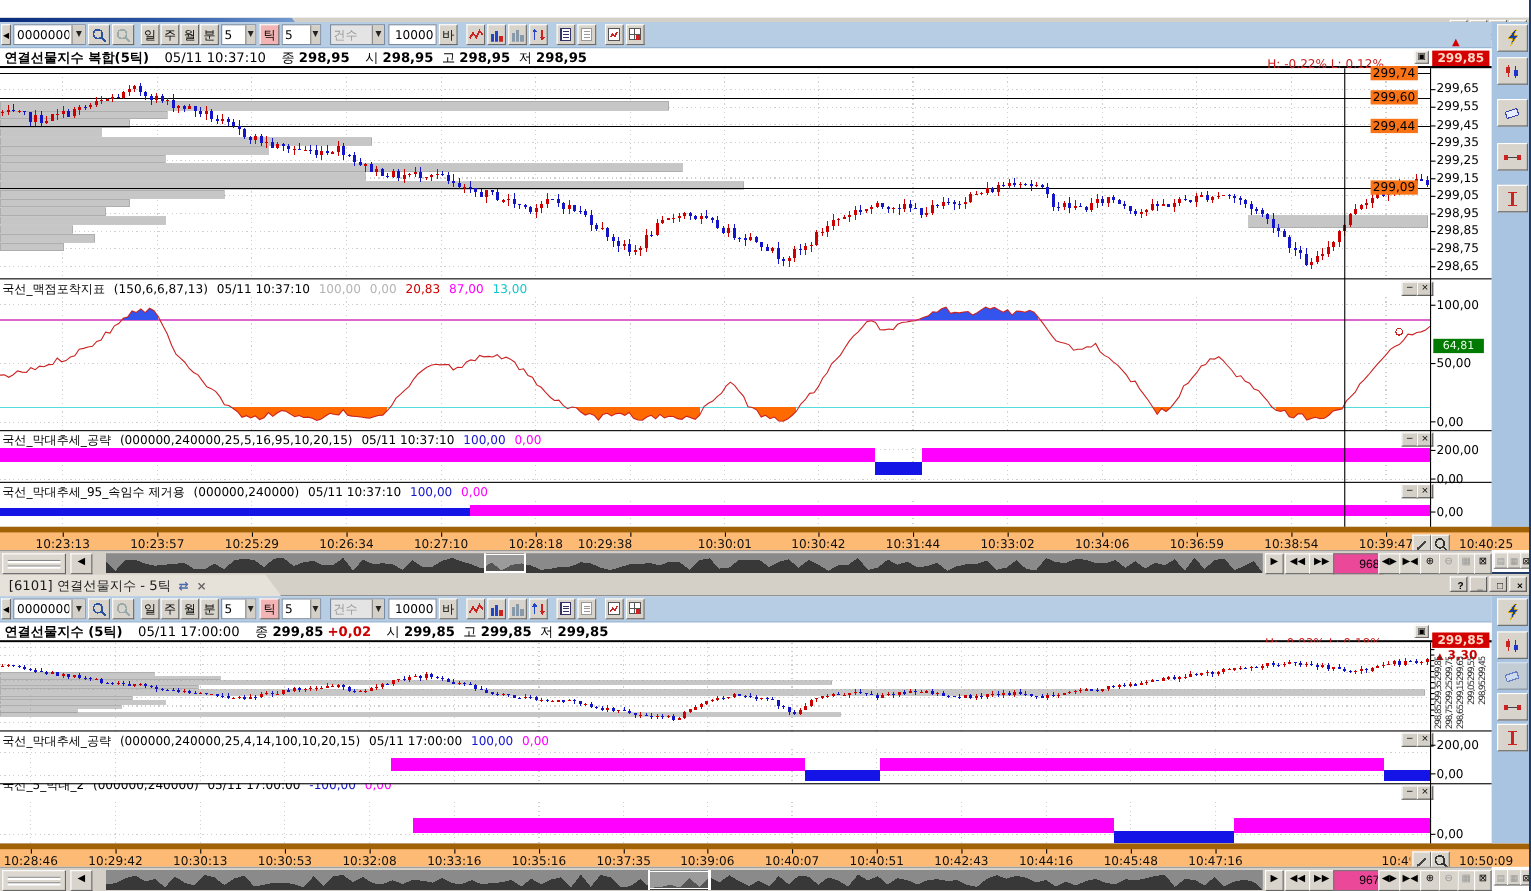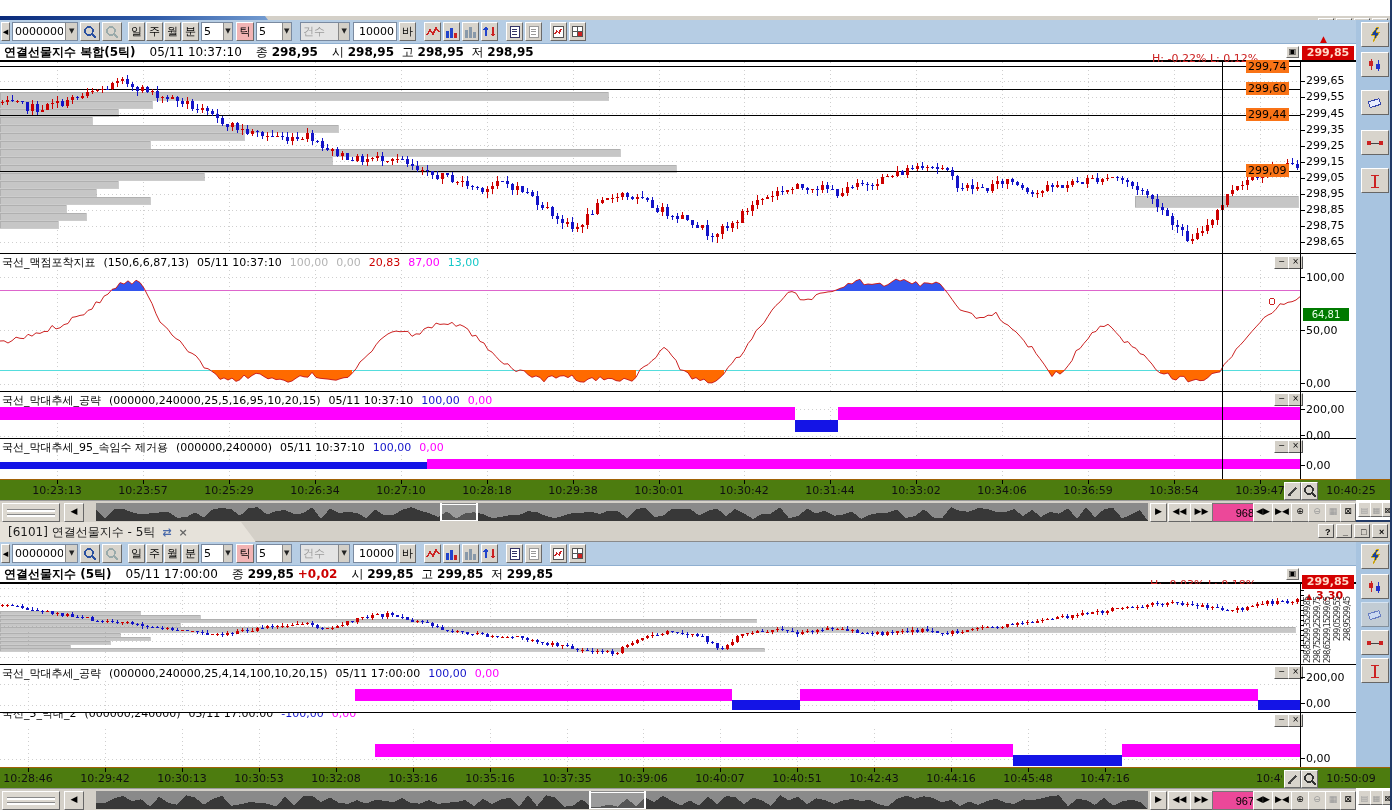--- a/index.html
+++ b/index.html
@@ -45,21 +45,21 @@
   .axis-lab{position:absolute;font-size:11px;color:#000;left:1306px;}
   .pricebox{position:absolute;left:1302px;width:52px;height:14px;background:#d40000;color:#ffd9c8;
             font-size:11px;font-weight:bold;text-align:center;line-height:14px;}
   .valuebox{position:absolute;left:1303px;width:46px;height:13px;background:#007a00;color:#eaffea;
             font-size:10px;text-align:center;line-height:13px;}
   .hl-text{position:absolute;font-size:11px;color:#cc2222;}
   .ann{position:absolute;font-size:11px;white-space:nowrap;}
   .rot{position:absolute;writing-mode:vertical-rl;transform:rotate(180deg);font-size:8px;color:#333;letter-spacing:-1px;}
   .cursorlab{position:absolute;writing-mode:vertical-rl;transform:rotate(180deg);font-size:10px;color:#222;}
   
-  .timerow{width:1392px;height:21px;background:#4d7c0f;border-top:1px solid #a16207;}
+  .timerow{width:1392px;height:21px;background:#fdba74;border-top:5px solid #a16207;}
   .tlab{position:absolute;font-size:11px;color:#111;width:62px;text-align:center;top:4px;}
   .ttick{position:absolute;width:1px;height:4px;background:#000;top:0;}
   .scrollrow{width:1356px;height:22px;background:#d4d0c8;border-top:1px solid #999;}
   .grip{position:absolute;left:2px;top:2px;width:56px;height:17px;background:#dcd8d0;border:1px solid;border-color:#fff #666 #666 #fff;}
   .grip:before{content:"";position:absolute;left:4px;right:4px;top:5px;height:2px;background:#fff;border-top:1px solid #888;}
   .grip:after{content:"";position:absolute;left:4px;right:4px;top:10px;height:2px;background:#fff;border-top:1px solid #888;}
   .nbtn{position:absolute;top:2px;height:17px;background:#d8d4cc;border:1px solid;border-color:#fff #666 #666 #fff;
         font-size:9px;line-height:15px;text-align:center;color:#000;padding:0;}
   .nbtn.gray{color:#999;}
   .ninp{position:absolute;top:2px;height:17px;background:#ec4899;border:1px solid #777;font-size:11px;text-align:right;padding:0 3px;}
@@ -1791,21 +1791,21 @@
       <div class="tlab" style="left:112px">10:23:57</div>
       <div class="ttick" style="left:229px"></div>
       <div class="tlab" style="left:198px">10:25:29</div>
       <div class="ttick" style="left:315px"></div>
       <div class="tlab" style="left:284px">10:26:34</div>
       <div class="ttick" style="left:401px"></div>
       <div class="tlab" style="left:370px">10:27:10</div>
       <div class="ttick" style="left:487px"></div>
       <div class="tlab" style="left:456px">10:28:18</div>
       <div class="ttick" style="left:573px"></div>
-      <div class="tlab" style="left:542px">10:29:38</div>
+      <div class="tlab" style="left:519px">10:29:38</div>
       <div class="ttick" style="left:659px"></div>
       <div class="tlab" style="left:628px">10:30:01</div>
       <div class="ttick" style="left:744px"></div>
       <div class="tlab" style="left:713px">10:30:42</div>
       <div class="ttick" style="left:830px"></div>
       <div class="tlab" style="left:799px">10:31:44</div>
       <div class="ttick" style="left:916px"></div>
       <div class="tlab" style="left:885px">10:33:02</div>
       <div class="ttick" style="left:1002px"></div>
       <div class="tlab" style="left:971px">10:34:06</div>

